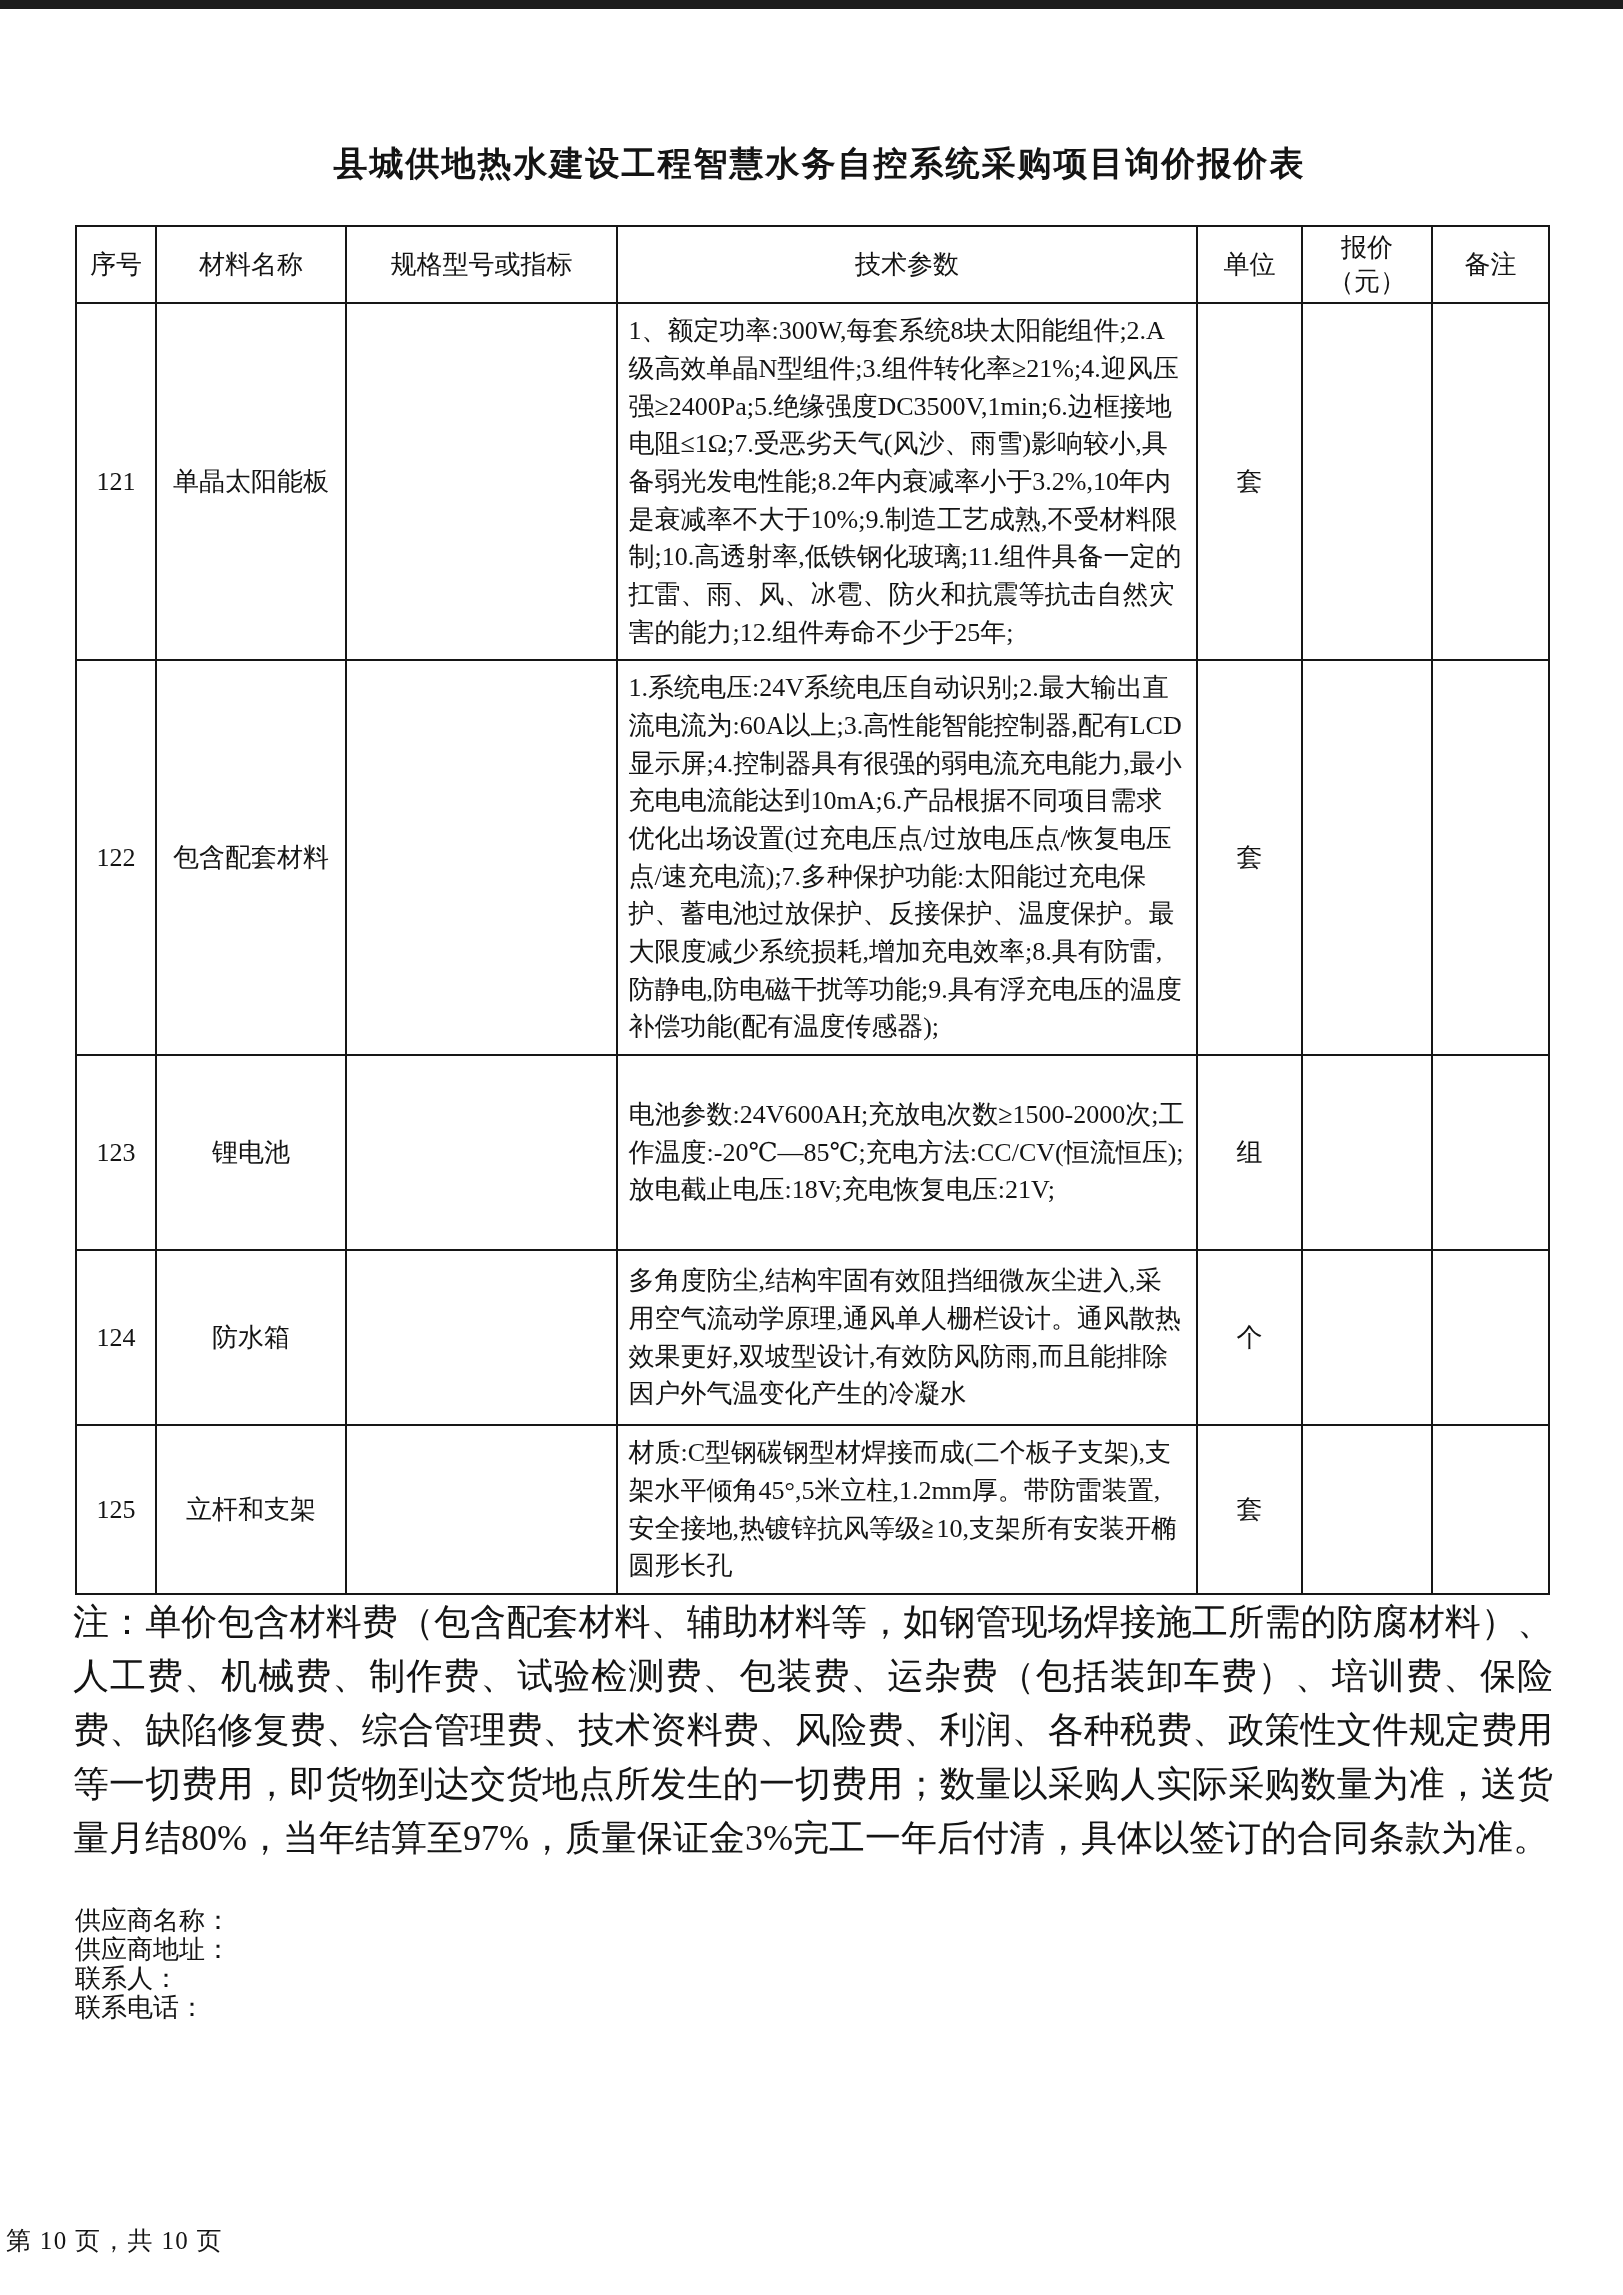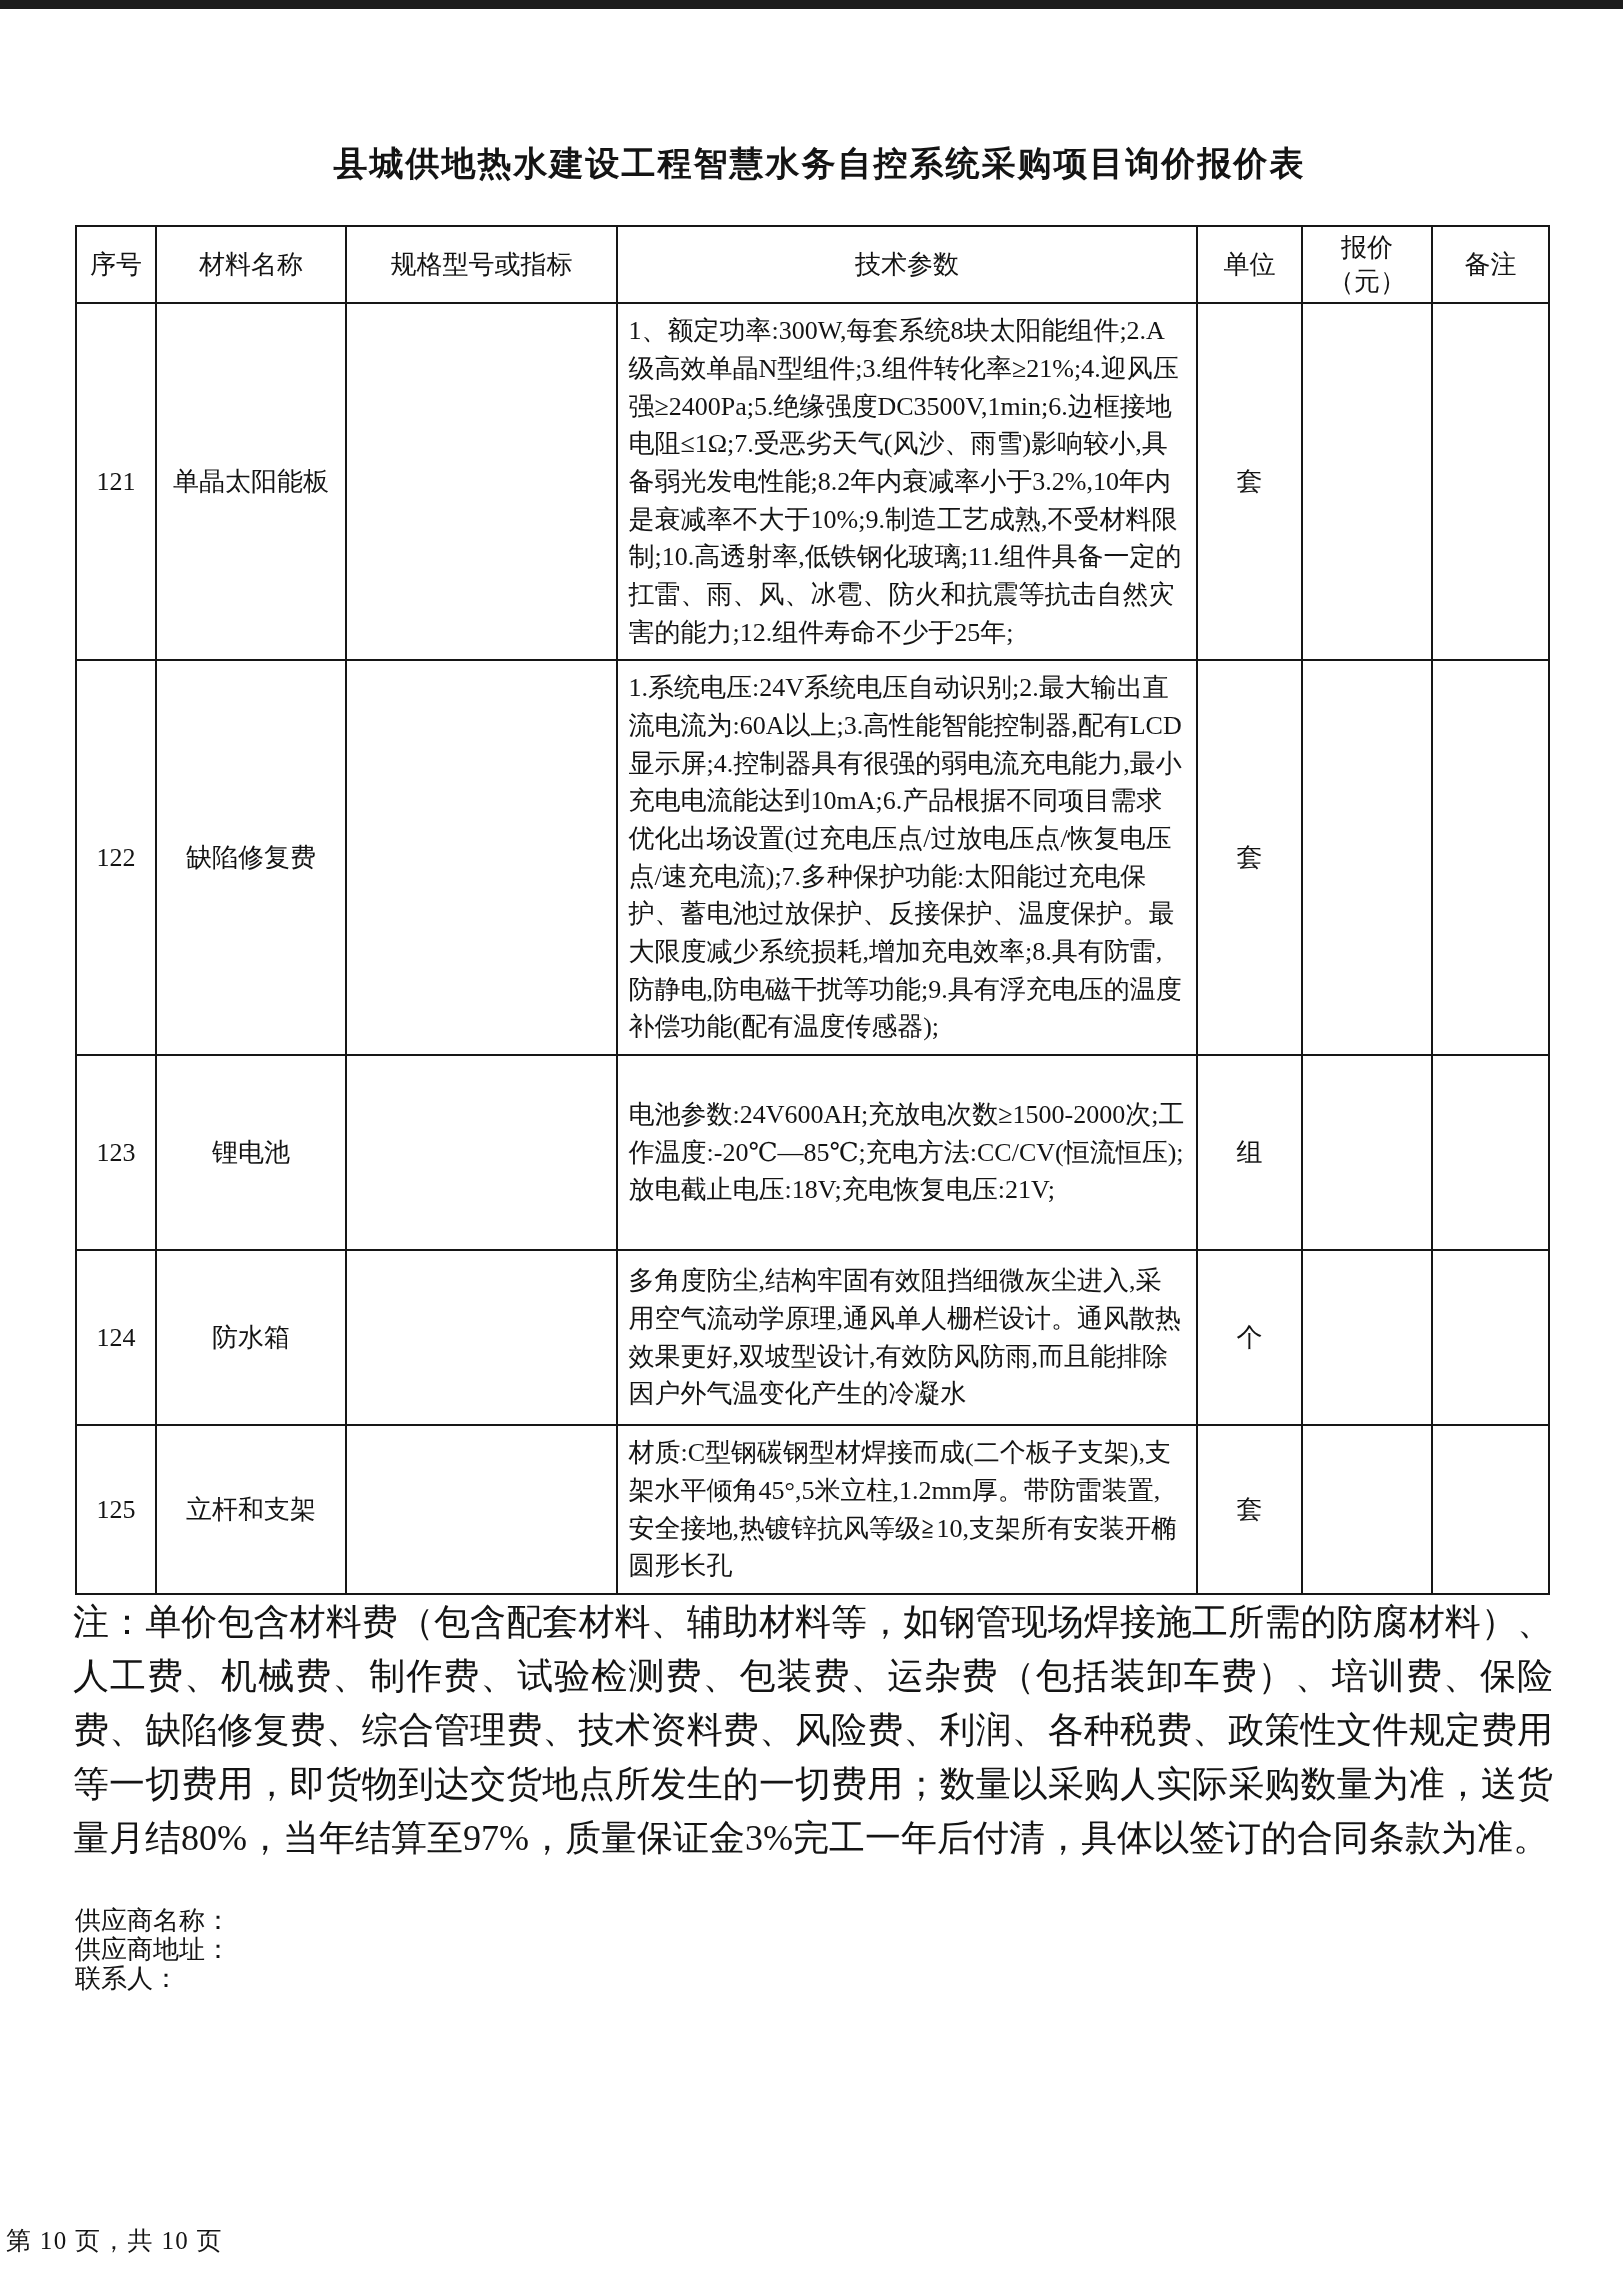--- a/index.html
+++ b/index.html
@@ -109,21 +109,21 @@
       <td class="c-no">121</td>
       <td class="c-name">单晶太阳能板</td>
       <td class="c-spec"></td>
       <td class="c-params">1、额定功率:300W,每套系统8块太阳能组件;2.A级高效单晶N型组件;3.组件转化率≥21%;4.迎风压强≥2400Pa;5.绝缘强度DC3500V,1min;6.边框接地电阻≤1Ω;7.受恶劣天气(风沙、雨雪)影响较小,具备弱光发电性能;8.2年内衰减率小于3.2%,10年内是衰减率不大于10%;9.制造工艺成熟,不受材料限制;10.高透射率,低铁钢化玻璃;11.组件具备一定的扛雷、雨、风、冰雹、防火和抗震等抗击自然灾害的能力;12.组件寿命不少于25年;</td>
       <td class="c-unit">套</td>
       <td class="c-price"></td>
       <td class="c-remark"></td>
     </tr>
     <tr class="r1">
       <td class="c-no">122</td>
-      <td class="c-name">缺陷修复费</td>
+      <td class="c-name">包含配套材料</td>
       <td class="c-spec"></td>
       <td class="c-params">1.系统电压:24V系统电压自动识别;2.最大输出直流电流为:60A以上;3.高性能智能控制器,配有LCD显示屏;4.控制器具有很强的弱电流充电能力,最小充电电流能达到10mA;6.产品根据不同项目需求优化出场设置(过充电压点/过放电压点/恢复电压点/速充电流);7.多种保护功能:太阳能过充电保护、蓄电池过放保护、反接保护、温度保护。最大限度减少系统损耗,增加充电效率;8.具有防雷,防静电,防电磁干扰等功能;9.具有浮充电压的温度补偿功能(配有温度传感器);</td>
       <td class="c-unit">套</td>
       <td class="c-price"></td>
       <td class="c-remark"></td>
     </tr>
     <tr class="r2">
       <td class="c-no">123</td>
       <td class="c-name">锂电池</td>
       <td class="c-spec"></td>
@@ -152,16 +152,17 @@
     </tr>
   </tbody>
 </table>
 
 <p class="note">注：单价包含材料费（包含配套材料、辅助材料等，如钢管现场焊接施工所需的防腐材料）、人工费、机械费、制作费、试验检测费、包装费、运杂费（包括装卸车费）、培训费、保险费、缺陷修复费、综合管理费、技术资料费、风险费、利润、各种税费、政策性文件规定费用等一切费用，即货物到达交货地点所发生的一切费用；数量以采购人实际采购数量为准，送货量月结80%，当年结算至97%，质量保证金3%完工一年后付清，具体以签订的合同条款为准。</p>
 
 <div class="supplier">
   <div class="field">供应商名称：</div>
   <div class="field">供应商地址：</div>
   <div class="field">联系人：</div>
+  <div class="field">联系电话：</div>
 </div>
 
 <div class="page-footer">第 10 页，共 10 页</div>
 
 
 </body></html>

